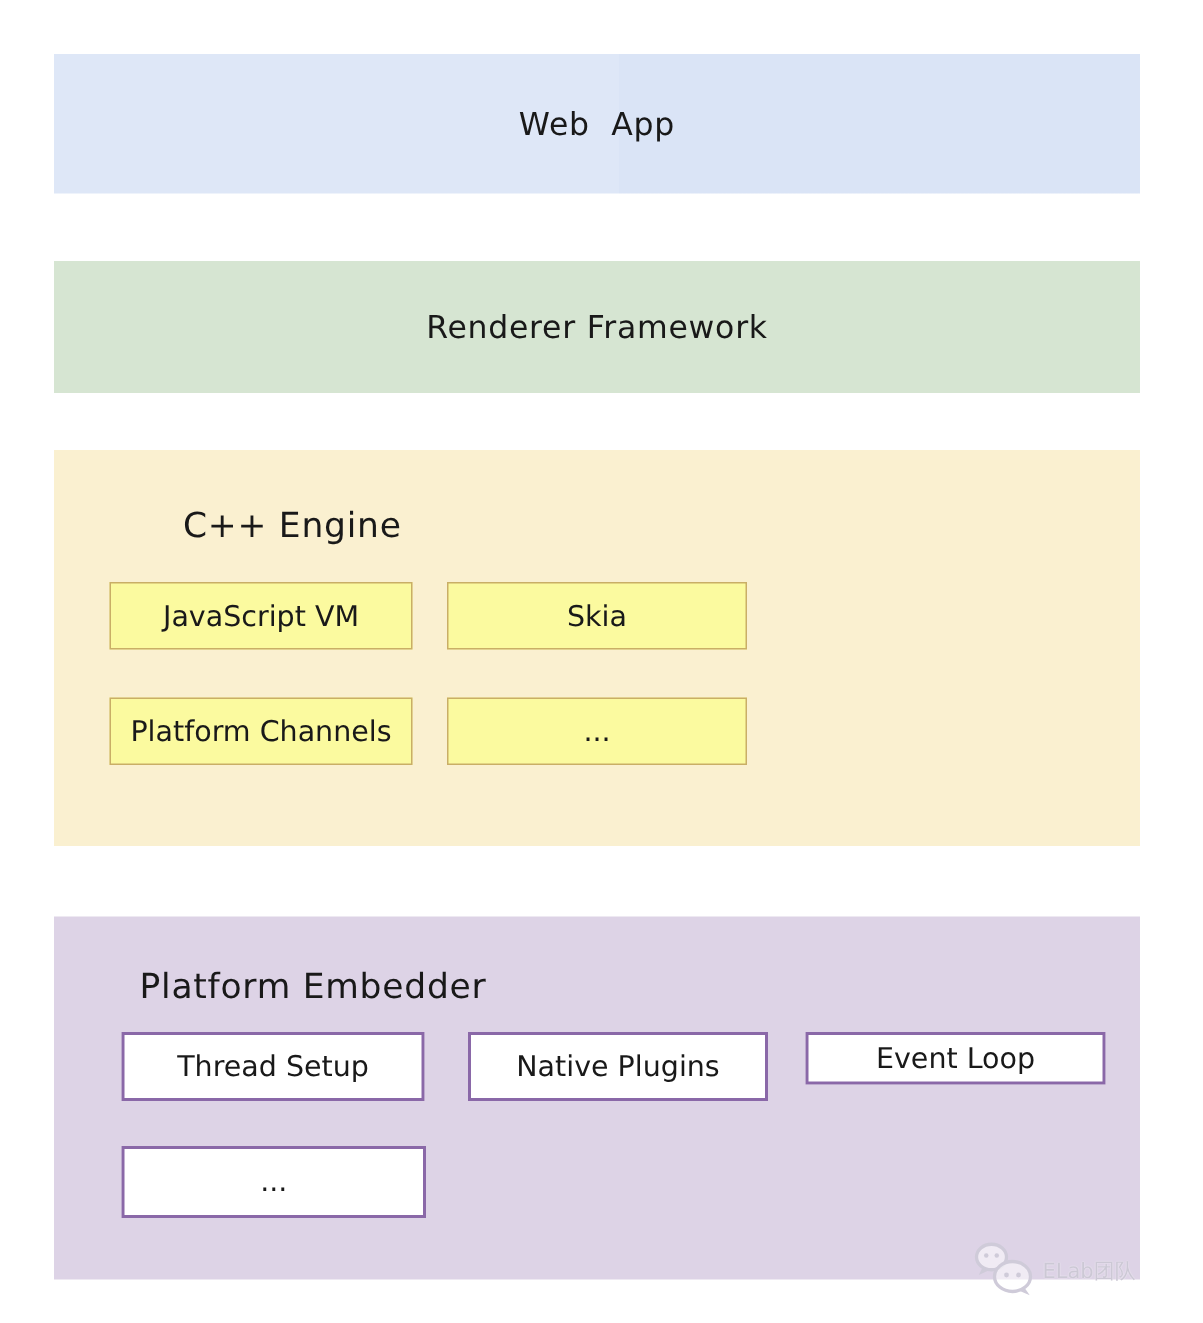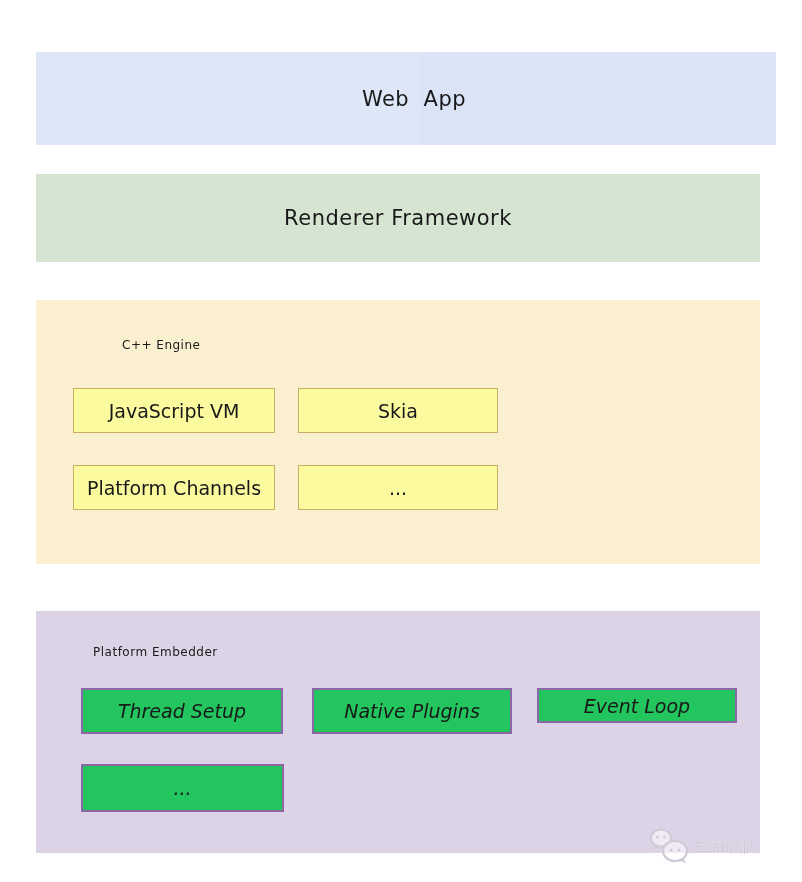--- a/index.html
+++ b/index.html
@@ -7,23 +7,23 @@
     position: relative;
     width: 802px; height: 882px;
     background: #ffffff;
     font-family: "DejaVu Sans", "Liberation Sans", sans-serif;
     color: #191919;
     overflow: hidden;
   }
   .band { position: absolute; left: 36px; width: 724px; }
 
   .band-webapp {
-    top: 52px; height: 93px;
+    top: 36px; height: 93px;
     background: linear-gradient(to right, #dee7f7 0%, #dee7f7 52%, #dae4f6 52%, #dae4f6 100%);
-    display: flex; align-items: center; justify-content: center; padding-left: 16px;
+    display: flex; align-items: center; justify-content: center;
   }
   .band-renderer {
     top: 174px; height: 88px;
     background: #d6e5d2;
     display: flex; align-items: center; justify-content: center;
   }
   .band-engine {
     top: 300px; height: 264px;
     background: #faf0d0;
   }
@@ -32,41 +32,40 @@
     background: #ddd3e6;
   }
 
   .band-title-center {
     font-size: 21px;
     white-space: pre;
     letter-spacing: 0.5px;
   }
   .band-title-left {
     position: absolute;
-    font-size: 12px;
+    font-size: 23px;
     letter-spacing: 0.5px;
   }
   .band-engine .band-title-left { left: 86px; top: 38px; }
   .band-embedder .band-title-left { left: 57px; top: 34px; }
 
   .node {
     position: absolute;
     display: flex; align-items: center; justify-content: center;
     font-size: 19px;
     text-align: center;
     box-sizing: border-box;
   }
   .node-yellow {
     background: #fbfa9f;
     border: 1px solid #c9ae66;
   }
   .node-pink {
-    background: #22c55e;
+    background: #ffffff;
     border: 2px solid #8a68a8;
-    font-style: italic;
   }
 
   
   .eng-1 { left: 37px;  top: 88px;  width: 202px; height: 45px; }
   .eng-2 { left: 262px; top: 88px;  width: 200px; height: 45px; }
   .eng-3 { left: 486px; top: 88px;  width: 201px; height: 45px; }
   .eng-4 { left: 37px;  top: 165px; width: 202px; height: 45px; }
   .eng-5 { left: 262px; top: 165px; width: 200px; height: 45px; }
 
   

